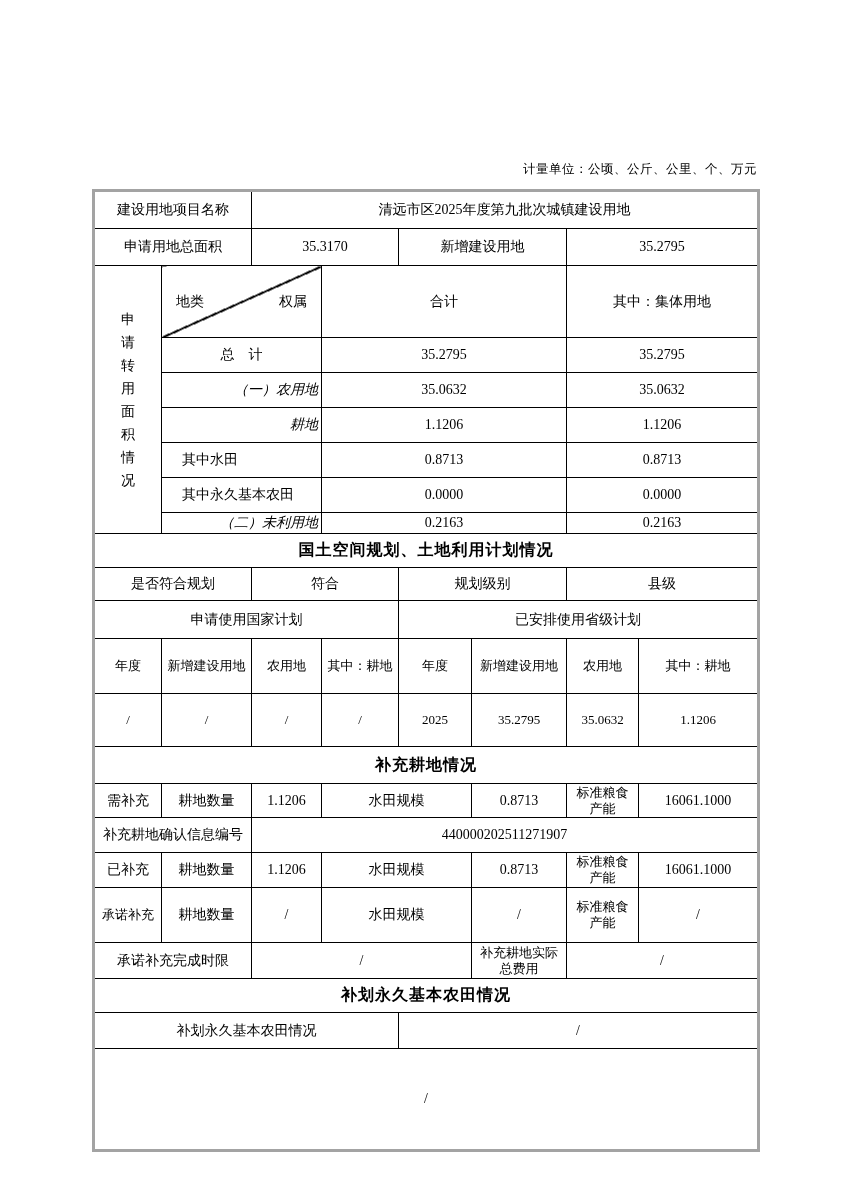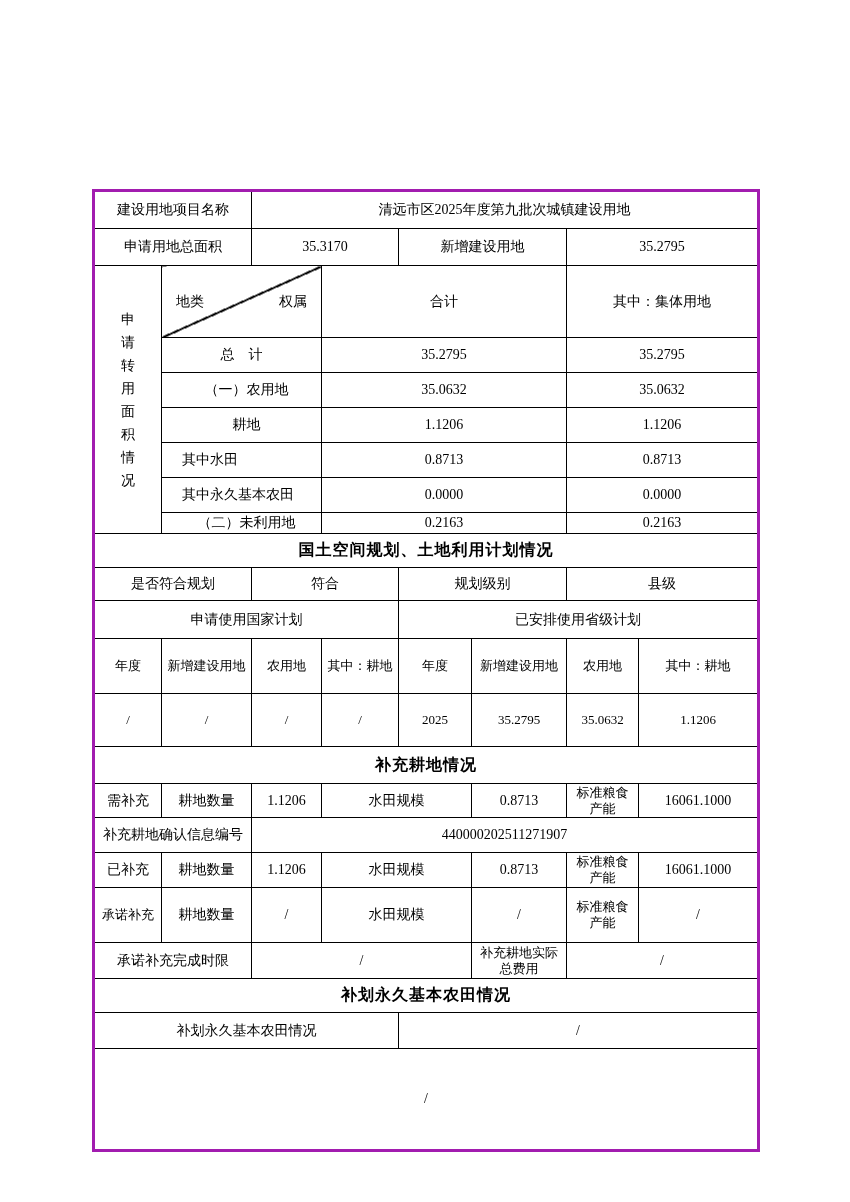--- a/index.html
+++ b/index.html
@@ -11,46 +11,47 @@
     position:absolute;top:103px;left:92px;width:665px;text-align:center;
     font-family:"Liberation Sans", sans-serif;font-weight:bold;
     font-size:30px;letter-spacing:6px;white-space:nowrap;
   }
   .unit-note{
     position:absolute;top:161px;left:92px;width:665px;text-align:right;
     font-size:12.5px;letter-spacing:0.5px;
   }
   table.form{
     position:absolute;top:189px;left:92px;width:665px;
-    table-layout:fixed;border-collapse:collapse;border:3px solid #a21caf;
+    table-layout:fixed;border-collapse:collapse;border:3px solid #a3a3a3;
   }
   td{
     border:1.5px solid #000;text-align:center;vertical-align:middle;
     font-size:14px;padding:1px 3px;overflow:hidden;
   }
-  td.left{text-align:center;padding-left:13px;}
+  td.left{text-align:right;padding-left:13px;font-style:italic;}
   td.left2{text-align:left;padding-left:20px;margin-top:32px;}
   td.sec{font-family:"Liberation Sans", sans-serif;font-weight:bold;font-size:16px;letter-spacing:1px;}
   td.sm{font-size:13px;padding:18px 1px;}
   td.vlabel{white-space:pre-line;line-height:23px;padding:0;}
   td.wrap2{white-space:pre-line;font-size:13px;line-height:16px;padding:0 1px;}
   td.diag{
     position:relative;padding:0;
     background:linear-gradient(to bottom right,
       transparent calc(50% - 1px), #000 calc(50% - 1px),
       #000 calc(50% + 1px), transparent calc(50% + 1px));
   }
   .diag-l{position:absolute;left:14px;top:50%;transform:translateY(-50%);}
   .diag-r{position:absolute;right:14px;top:50%;transform:translateY(-50%);}
 </style>
 </head>
 <body>
 
 <div class="page">
 
+  <div class="unit-note">计量单位：公顷、公斤、公里、个、万元</div>
 
   <table class="form">
     <colgroup>
       <col style="width:68px">
         <col style="width:90px">
         <col style="width:70px">
         <col style="width:77px">
       <col style="width:73px">
         <col style="width:95px">
         <col style="width:72px">

